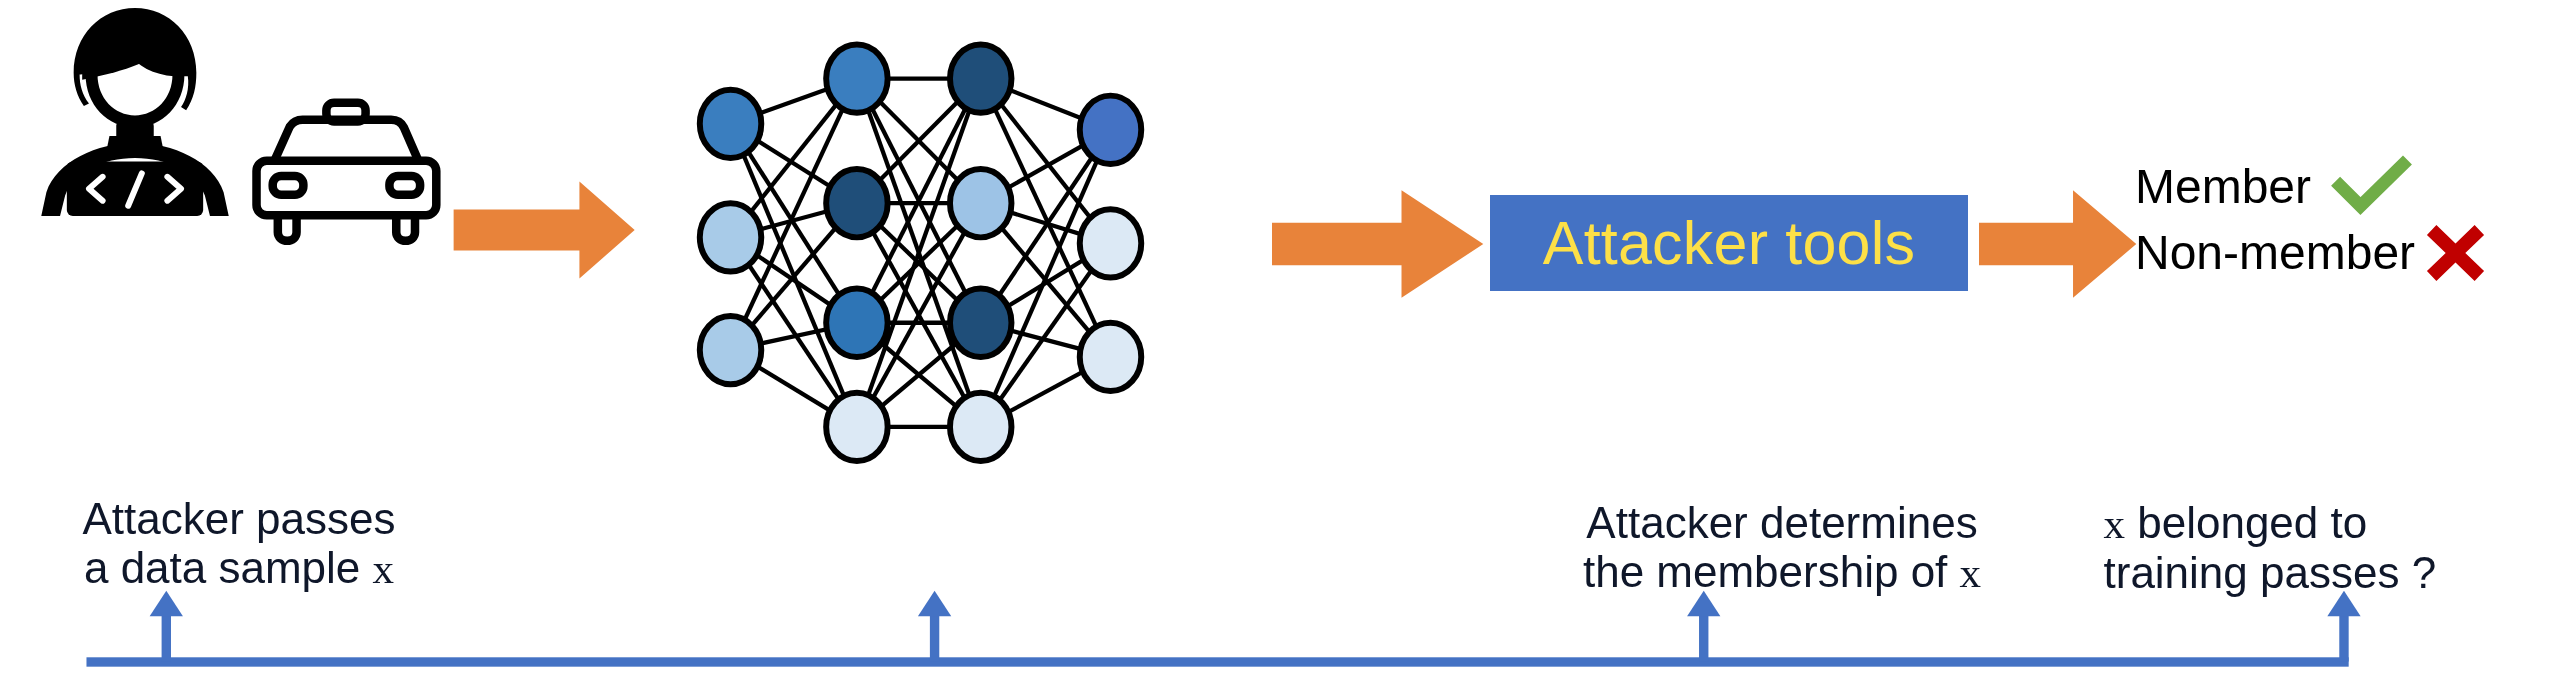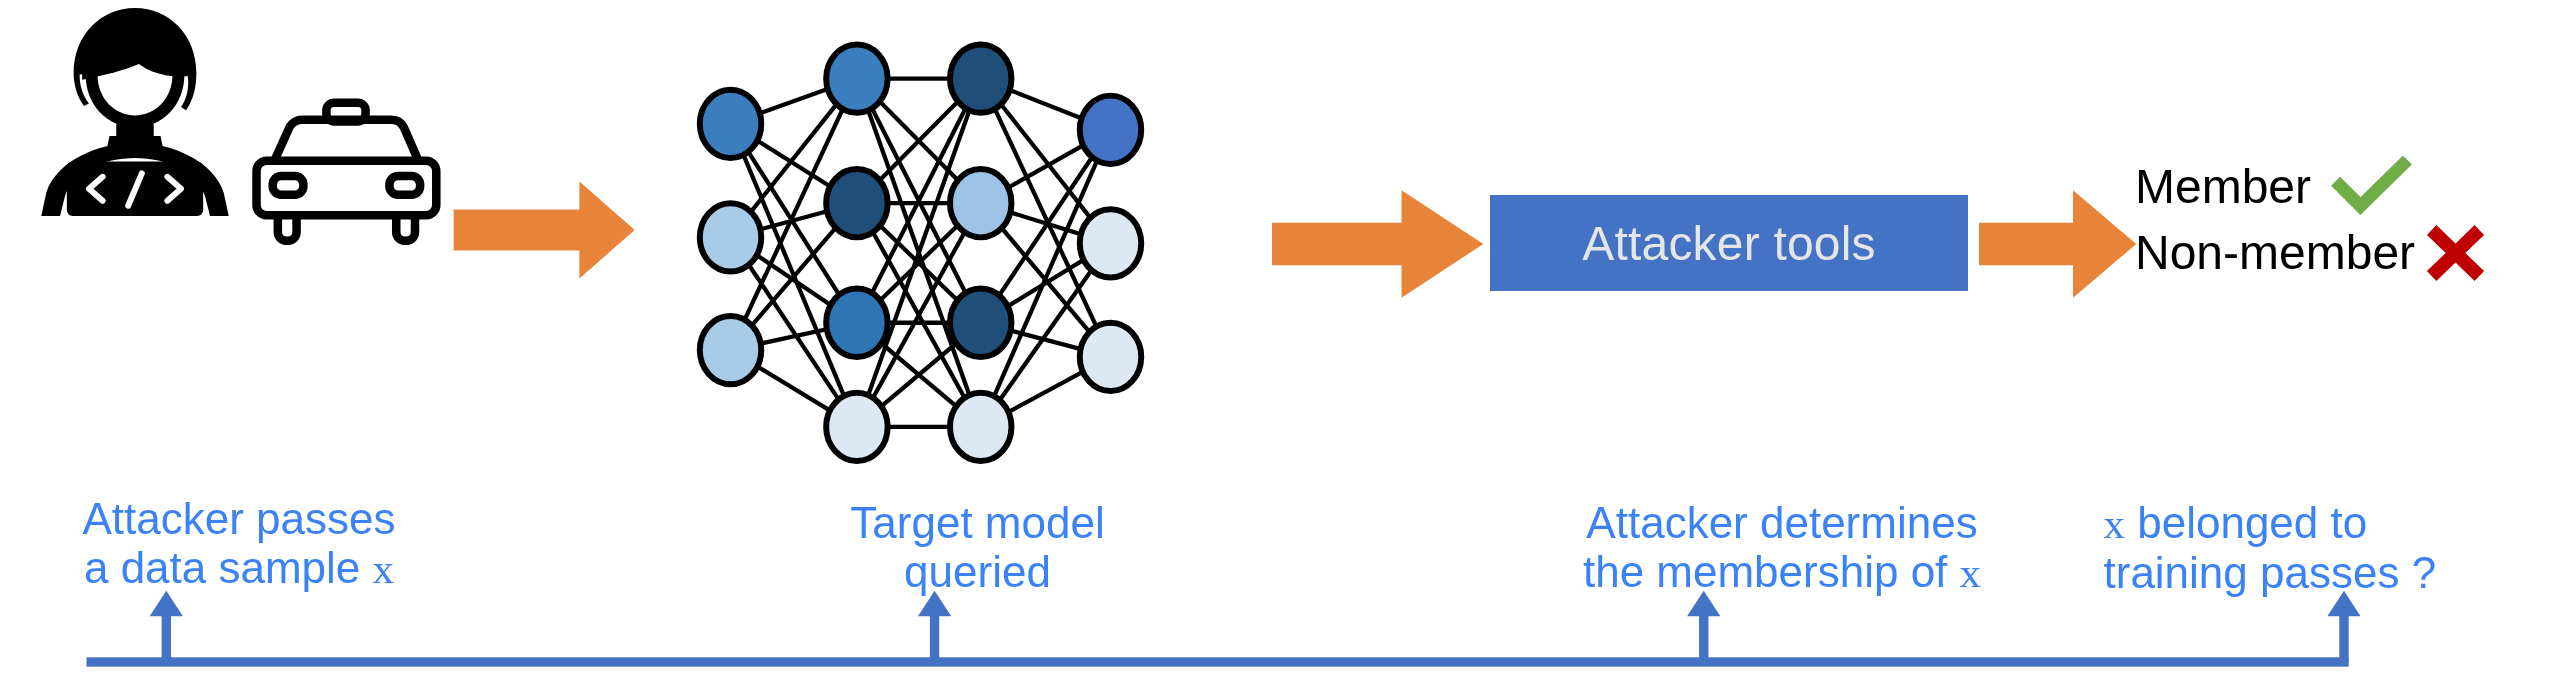--- a/index.html
+++ b/index.html
@@ -1,23 +1,23 @@
 <!DOCTYPE html>
 <html style="font-size:13.7px"><head>
 <meta charset="utf-8">
 <style>
   html,body{margin:0;padding:0;background:#ffffff;}
   body{font-family:"Liberation Sans",sans-serif;}
   #stage{position:relative;width:2576px;height:694px;background:#fff;overflow:hidden;}
   .abs{position:absolute;}
-  .cap{font-family:"Liberation Sans",sans-serif;font-size:44px;line-height:1.13;color:#3b82f6;text-align:center;white-space:pre-line;}
+  .cap{font-family:"Liberation Sans",sans-serif;font-size:44px;line-height:1.13;color:#0f172a;text-align:center;white-space:pre-line;}
   .mathx{font-family:"Liberation Serif",serif;font-size:43px;}
   .nnwrap{position:absolute;left:645px;top:0px;width:598px;height:444px;}
   .atk-box{position:absolute;left:1490px;top:195px;width:478px;height:96px;background:#4472C4;display:flex;align-items:center;justify-content:center;}
-  .atk-box span{color:#e5e5e5;font-size:48px;font-family:"Liberation Sans",sans-serif;letter-spacing:0.2px;}
+  .atk-box span{color:#fde047;font-size:61px;font-family:"Liberation Sans",sans-serif;letter-spacing:0.2px;}
   .verdict{position:absolute;left:2135px;top:159px;}
   .verdict .row{display:flex;align-items:center;height:55px;}
   .verdict .lbl{font-size:48px;color:#000;font-family:"Liberation Sans",sans-serif;white-space:nowrap;}
   .tick{margin-left:24px;}
   .cross{margin-left:8.5px;}
   svg{display:block;overflow:visible;}
 </style>
 </head>
 <body>
 
@@ -174,24 +174,20 @@
         </svg>
       </span>
     </div>
   </div>
 
   <div class="abs cap" style="left:0px;top:444px;width:478px;">
     <span>Attacker passes
 a data sample </span><span class="mathx">x</span>
   </div>
 
-  <div class="abs cap" style="left:730px;top:448px;width:495px;">
-    <span>Target model
-queried</span>
-  </div>
 
   <div class="abs cap" style="left:1483px;top:448px;width:598px;">
     <span>Attacker determines
 the membership of </span><span class="mathx">x</span>
   </div>
 
   <div class="abs cap" style="left:2083px;top:448px;width:487px;text-align:left;padding-left:20.5px;">
     <span class="mathx">x</span><span> belonged to
 training passes ?</span>
   </div>

